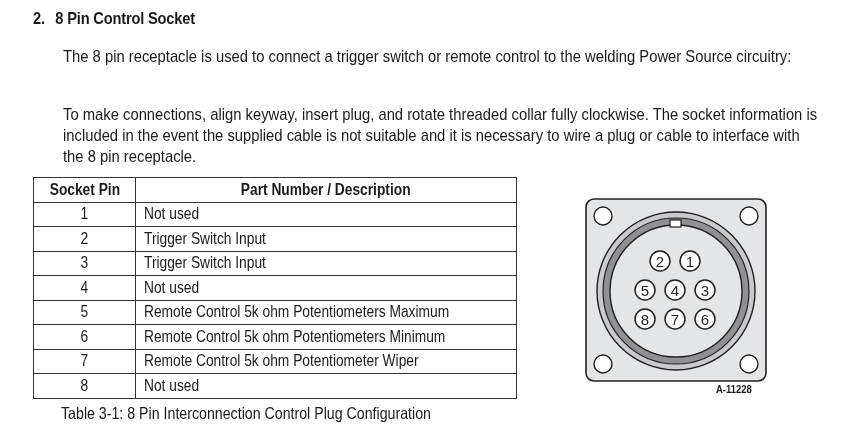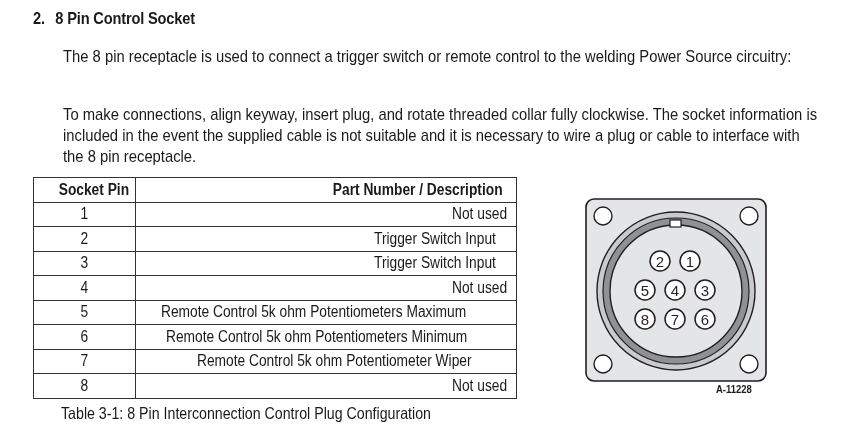--- a/index.html
+++ b/index.html
@@ -21,23 +21,23 @@
     .p1 { top: 46px; }
     .p2 { top: 104px; }
     table.pins {
       position: absolute; left: 33px; top: 177px;
       border-collapse: collapse; width: 484px;
       font-size: 16px;
     }
     table.pins th, table.pins td {
       border: 1px solid #333; height: 23.5px; padding: 0; line-height: 16px;
     }
-    table.pins th { font-weight: bold; text-align: right; }
+    table.pins th { font-weight: bold; text-align: center; }
     table.pins td.pin { text-align: center; width: 101px; }
-    table.pins td.desc { text-align: right; padding-left: 8px; }
+    table.pins td.desc { text-align: left; padding-left: 8px; }
     .cellwrap { display: inline-block; transform: scaleX(0.86); white-space: nowrap; }
     td.desc .cellwrap, th.desc .cellwrap { transform-origin: left center; }
     th.desc .cellwrap { transform-origin: center center; }
     td.pin .cellwrap, th.pin .cellwrap { transform-origin: center center; }
     .caption {
       position: absolute; left: 61px; top: 404px; font-size: 16.5px;
       transform: scaleX(0.86); transform-origin: left top; white-space: nowrap;
     }
     .diagram { position: absolute; left: 584px; top: 197px; width: 186px; height: 190px; }
     .fig-id {

